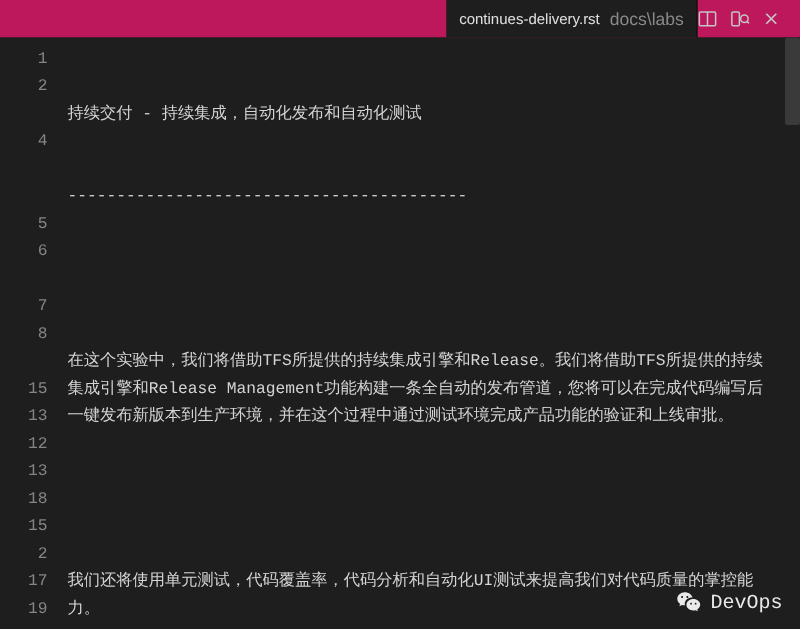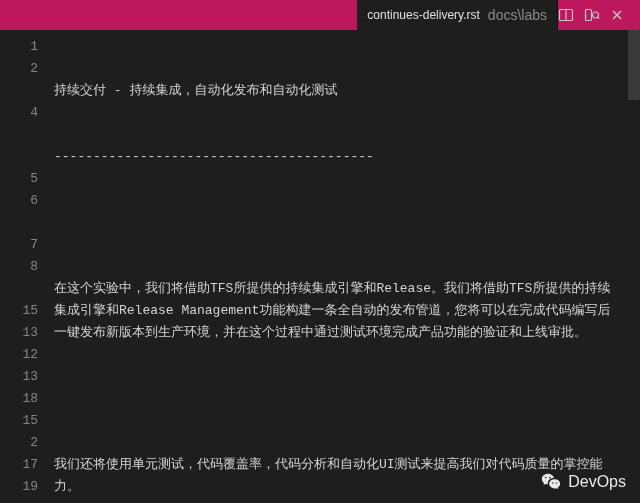--- a/index.html
+++ b/index.html
@@ -76,20 +76,21 @@
     position: absolute;
     right: 14px;
     bottom: 10px;
     display: flex;
     align-items: center;
     gap: 6px;
     color: #ffffff;
     font-size: 16px;
     opacity: 0.9;
     pointer-events: none;
+    font-family: Liberation Mono, monospace;
   }
   .watermark .logo {
     width: 22px; height: 22px;
     display: flex; align-items: center; justify-content: center;
   }
 </style>
 </head>
 <body>
 
 <div class="tabbar">

